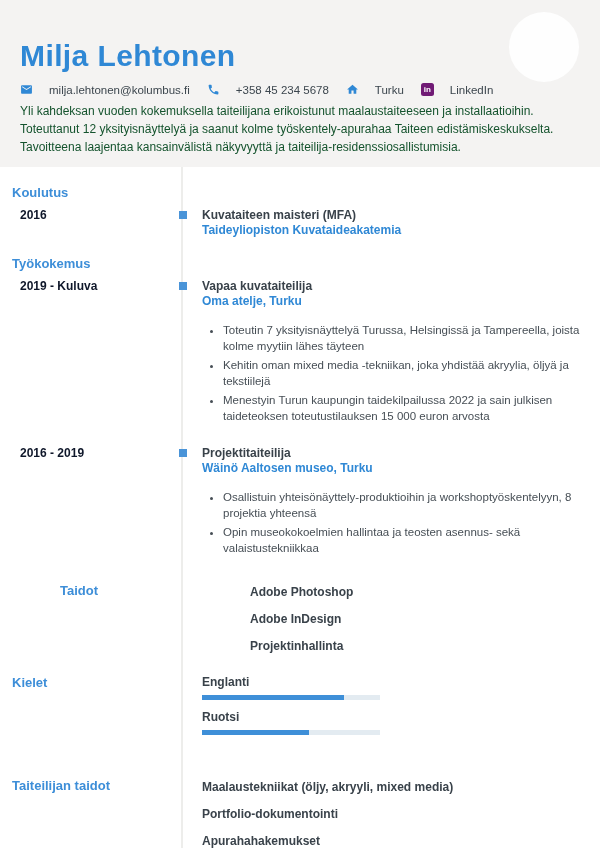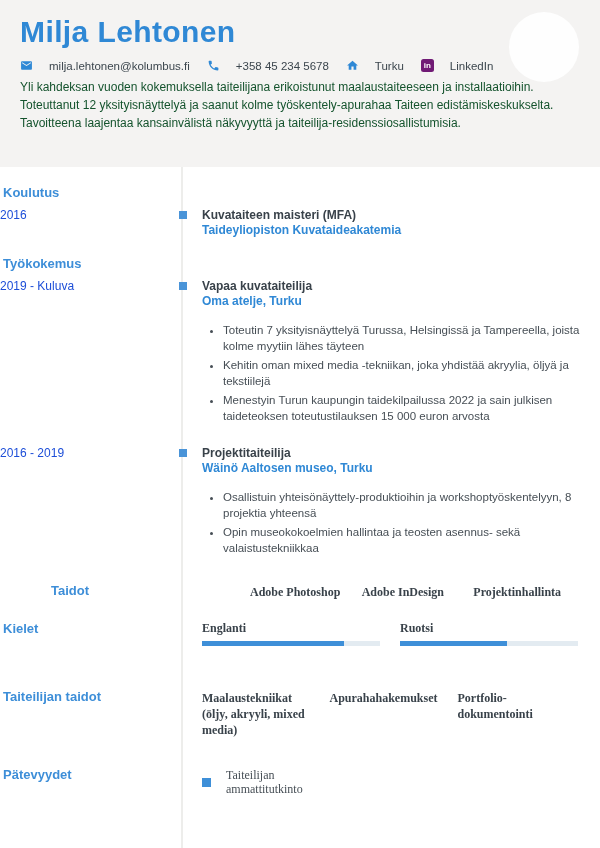--- a/index.html
+++ b/index.html
@@ -10,21 +10,21 @@
     width: 600px;
     height: 848px;
     background: #ffffff;
     overflow: hidden;
   }
   
   .header {
     position: relative;
     height: 167px;
     background: #f4f3f2;
-    padding: 8px 20px 0 20px;
+    padding: 32px 20px 0 20px;
   }
   .name {
     margin-top: 9px;
     font-size: 30px;
     font-weight: 700;
     letter-spacing: 0.4px;
     color: #2f88d5;
     line-height: 1.0;
   }
   .contact-row {
@@ -72,36 +72,37 @@
   }
   .divider {
     position: absolute;
     left: 181px;
     top: 0;
     bottom: 0;
     width: 2px;
     background: #ededeb;
   }
   .sec-label {
-    padding-left: 3px;
+    padding-left: 12px;
     font-size: 13px;
     font-weight: 700;
     color: #3d8ed8;
     line-height: 14px;
   }
   .block .sec-label { margin-bottom: 8px; }
   .entry {
     display: grid;
     grid-template-columns: 182px 1fr;
     margin-bottom: 19px;
   }
   .entry-date {
-    font-size: 12px;
-    font-weight: 400;
-    color: #1d4ed8;
+    padding-left: 20px;
+    font-size: 12px;
+    font-weight: 700;
+    color: #0f172a;
     line-height: 15px;
   }
   .entry-main {
     position: relative;
     padding-left: 20px;
     padding-right: 18px;
   }
   .entry-sq {
     position: absolute;
     left: -3px;
@@ -134,25 +135,24 @@
     margin-bottom: 3px;
   }
   .row-section {
     display: grid;
     grid-template-columns: 182px 1fr;
   }
   .row-body {
     padding-left: 20px;
     padding-right: 35px;
     display: grid;
-    grid-template-columns: 1fr 1fr 1fr;
+    grid-template-columns: 1fr;
     column-gap: 20px;
     row-gap: 11px;
     align-content: start;
-    font-family: Liberation Serif, serif;
   }
   .skill-item {
     font-size: 12px;
     font-weight: 700;
     color: #39424a;
     line-height: 16px;
   }
   .lang-name {
     font-size: 12px;
     font-weight: 700;
@@ -303,22 +303,22 @@
             <div class="bar-fill" style="width: 60%;"></div>
           </div>
         </div>
       </div>
     </div>
 
     <div class="row-section mt-artist">
       <div class="sec-label">Taiteilijan taidot</div>
       <div class="row-body">
         <div class="skill-item">Maalaustekniikat (öljy, akryyli, mixed media)</div>
+        <div class="skill-item">Portfolio-dokumentointi</div>
         <div class="skill-item">Apurahahakemukset</div>
-        <div class="skill-item">Portfolio-dokumentointi</div>
       </div>
     </div>
 
     <div class="row-section mt-qual">
       <div class="sec-label">Pätevyydet</div>
       <div class="row-body">
         <div class="qual-item">
           <span class="qual-sq"></span>
           <span>Taiteilijan ammattitutkinto</span>
         </div>

